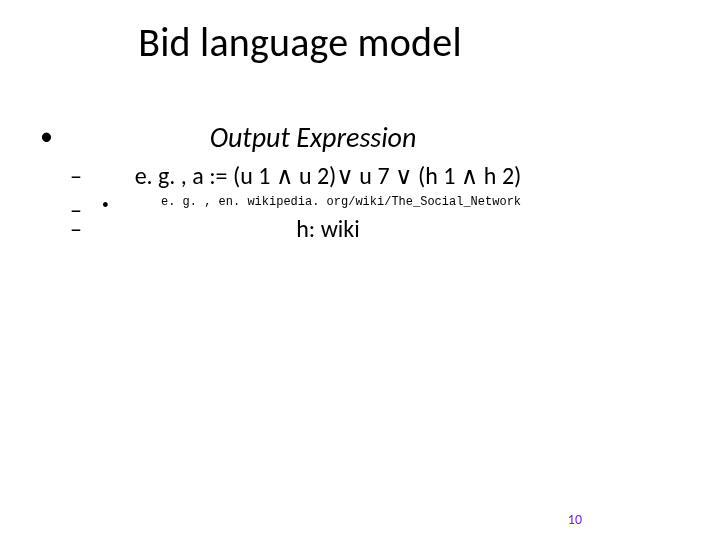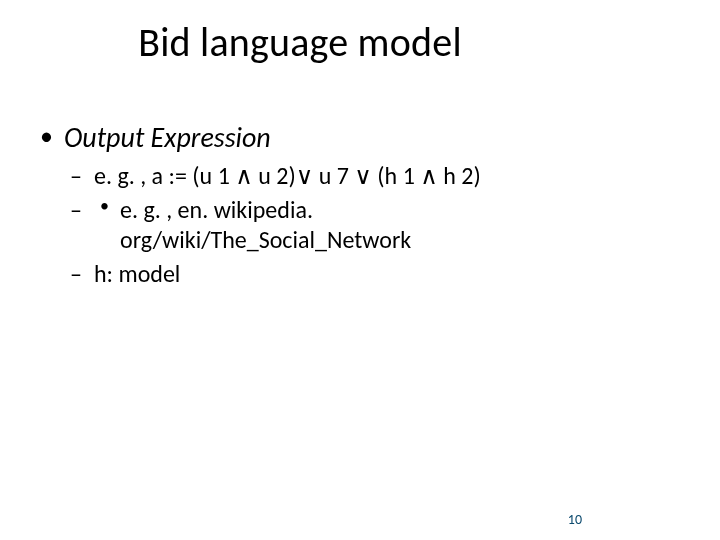--- a/index.html
+++ b/index.html
@@ -30,37 +30,37 @@
     letter-spacing: 0.2px;
   }
   .body {
     position: absolute;
     top: 120px;
     left: 38px;
     right: 38px;
     font-size: 26px;
     line-height: 1.25;
   }
-  ul { list-style: none; margin: 0; padding: 0; }
+  ul { list-style: none; margin: 0; padding: 0; text-align: center; }
   li { position: relative; }
   .lvl1 > li { padding-left: 26px; margin-bottom: 6px; font-size: 28px; }
   .lvl1 > li::before { content: "•"; position: absolute; left: 2px; top: 0; font-size: 26px;}
   .lvl1 > li.italic-head > .txt { font-style: italic; }
   .lvl2 { margin-top: 6px; }
   .lvl2 > li { padding-left: 30px; margin-bottom: 4px; font-size: 24px; }
   .lvl2 > li::before { content: "–"; position: absolute; left: 6px; top: 0; font-size: 24px;}
   .lvl3 { margin-top: 4px; }
-  .lvl3 > li { padding-left: 26px; margin-bottom: 4px; font-size: 24px; }
+  .lvl3 > li { padding-left: 26px; margin-bottom: 4px; font-size: 12px; font-family: Liberation Mono, monospace; }
   .lvl3 > li::before { content: "•"; position: absolute; left: 6px; top: 0; font-size: 18px;}
   .pagenum {
     position: absolute;
     right: 18px;
     bottom: 12px;
     font-size: 14px;
-    color: #0c4a6e;
+    color: #6d28d9;
     margin-top: 32px;
   }
 </style>
 </head>
 <body>
 
 <div class="slide">
 
   <div class="title">Bid language model</div>
 
@@ -73,21 +73,21 @@
             <span>e. g. , a := (u 1 ∧ u 2)∨ u 7 ∨ (h 1 ∧ h 2)</span>
           </li>
           <li>
             <ul class="lvl3">
               <li>
                 <span>e. g. , en. wikipedia. org/wiki/The_Social_Network</span>
               </li>
             </ul>
           </li>
           <li>
-            <span>h: model</span>
+            <span>h: wiki</span>
           </li>
         </ul>
       </li>
     </ul>
   </div>
 
   <div class="pagenum">10</div>
 
 </div>
 

